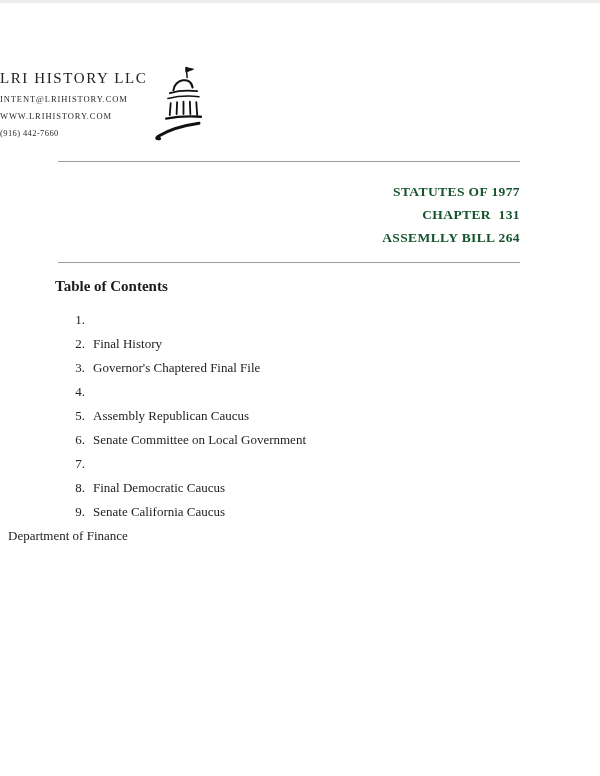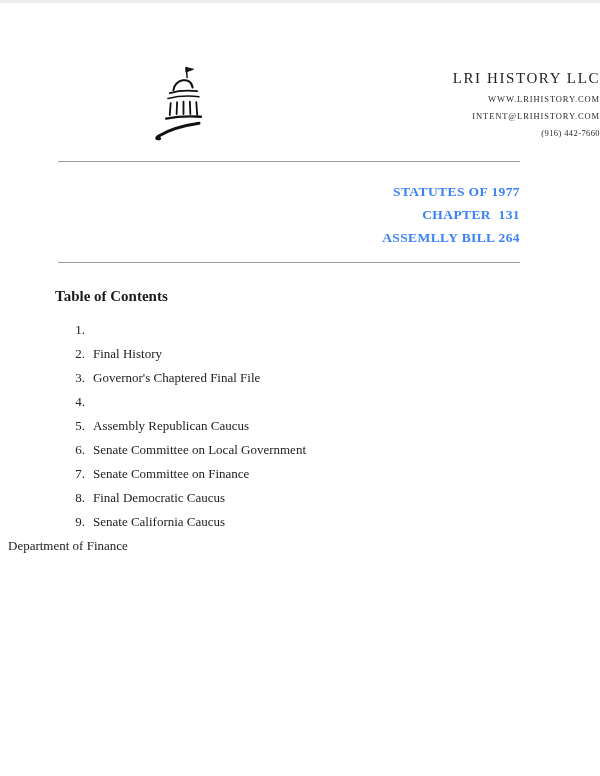--- a/index.html
+++ b/index.html
@@ -16,54 +16,54 @@
     position:absolute; top:0; left:0; right:0; height:3px;
     background:#ededed;
   }
   .header { position: relative; height: 161px; }
   .logo {
     position: absolute; left: 146px; top: 62px;
     width: 64px; height: 84px;
   }
   .contact {
     position: absolute; left: 0; right: 0; top: 70px;
-    text-align: right;
+    text-align: left;
   }
   .company-name {
     font-size: 15px;
     letter-spacing: 1.6px;
     color: #222;
   }
   .contact-line {
     font-size: 8.5px;
     letter-spacing: 0.9px;
     margin-top: 7px;
     color: #2a2a2a;
   }
-  .contact-line.phone { letter-spacing: 0.4px; margin-left: 24px; }
+  .contact-line.phone { letter-spacing: 0.4px; }
   .rule {
     border: none;
     border-top: 1px solid #9c9c9c;
     margin: 0 80px 0 58px;
     height: 0;
   }
   .stats {
     margin-top: 18px;
     padding-right: 80px;
     text-align: right;
     font-weight: bold;
     font-size: 13.5px;
     line-height: 23px;
     letter-spacing: 0.4px;
-    color: #3b82f6;
+    color: #14532d;
   }
   .stats div { white-space: pre; }
   .rule.bottom { margin-top: 13px; }
   .toc-title {
-    margin: 25px 0 0 55px;
+    margin: 15px 0 0 55px;
     font-size: 15px;
     font-weight: bold;
     color: #1c1c1c;
   }
   .toc-list { margin-top: 13px; }
   .toc-row {
     display: flex;
     line-height: 24px;
     font-size: 13px;
     color: #222;
@@ -101,22 +101,22 @@
         <path d="M48 42.5 L48.5 56" stroke-width="2"></path>
         <path d="M55 43 L56 57" stroke-width="2"></path>
 
         <path d="M22 61 Q40 57.5 60 59" stroke-width="2.6"></path>
 
         <path d="M58 66 Q30 70 14 80 Q9 83.5 15 83" stroke-width="3.2"></path>
       </svg>
     </span>
     <div class="contact">
       <div class="company-name">LRI HISTORY LLC</div>
+      <div class="contact-line">INTENT@LRIHISTORY.COM</div>
       <div class="contact-line">WWW.LRIHISTORY.COM</div>
-      <div class="contact-line">INTENT@LRIHISTORY.COM</div>
       <div class="contact-line phone">(916) 442-7660</div>
     </div>
   </div>
 
   <hr class="rule top">
 
   <div class="stats">
     <div>STATUTES OF 1977</div>
     <div>CHAPTER  131</div>
     <div>ASSEMLLY BILL 264</div>
@@ -144,21 +144,20 @@
     <div class="toc-row">
       <span class="toc-num">5.</span>
       <span class="toc-label">Assembly Republican Caucus</span>
     </div>
     <div class="toc-row">
       <span class="toc-num">6.</span>
       <span class="toc-label">Senate Committee on Local Government</span>
     </div>
     <div class="toc-row">
       <span class="toc-num">7.</span>
-      <span class="toc-label">Senate Committee on Finance</span>
     </div>
     <div class="toc-row">
       <span class="toc-num">8.</span>
       <span class="toc-label">Final Democratic Caucus</span>
     </div>
     <div class="toc-row">
       <span class="toc-num">9.</span>
       <span class="toc-label">Senate California Caucus</span>
     </div>
     <div class="toc-row">

